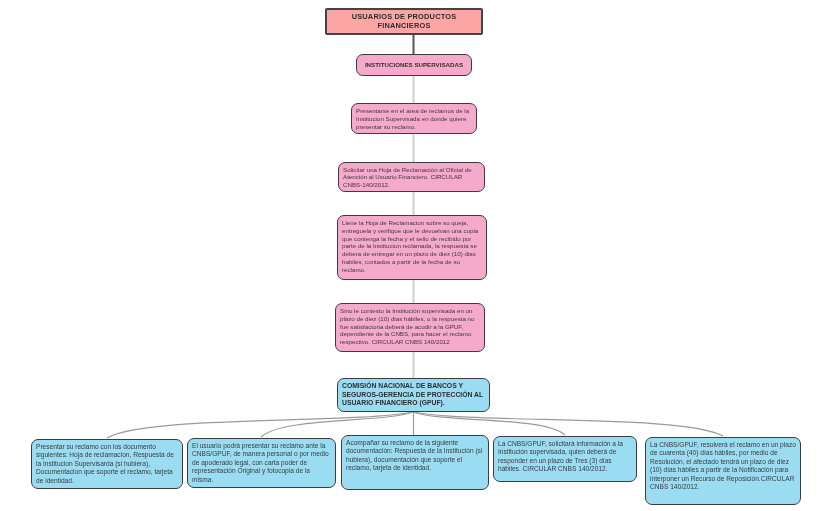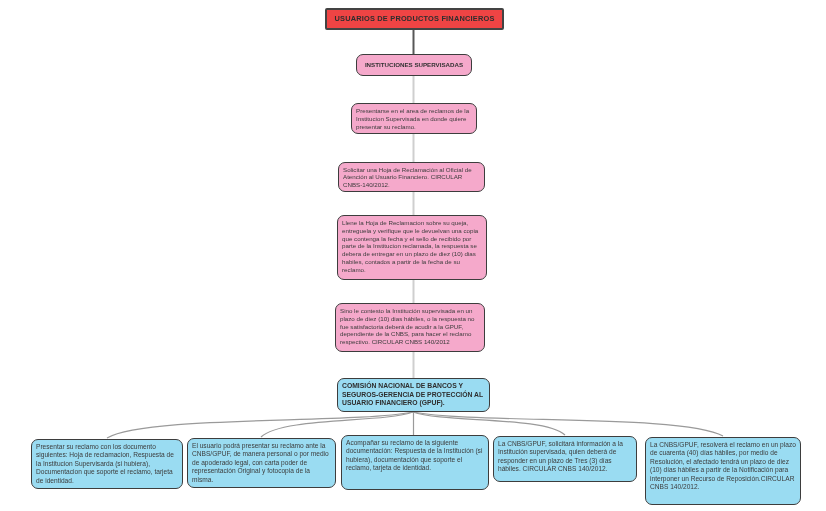--- a/index.html
+++ b/index.html
@@ -20,22 +20,22 @@
     border:1.5px solid #3d3d3d;
     border-radius:7px;
     padding:3px 4px;
     font-size:6.2px;
     line-height:7.8px;
     text-align:left;
     white-space:normal;
     word-wrap:break-word;
   }
   .node.root{
-    left:325px;top:8px;width:179px;min-height:22px;
-    background:#ef4444;
+    left:325px;top:8px;width:158px;min-height:22px;
+    background:#fca5a5;
     border:2px solid #434343;
     border-radius:2px;
     display:flex;align-items:center;justify-content:center;
     font-weight:bold;font-size:7.4px;line-height:8.5px;
     text-align:center;color:#2e2e2e;letter-spacing:0.2px;
   }
   .node.pill{
     left:356px;top:54px;width:116px;min-height:22px;
     display:flex;align-items:center;justify-content:center;
     font-weight:600;font-size:6.2px;text-align:center;color:#333;

